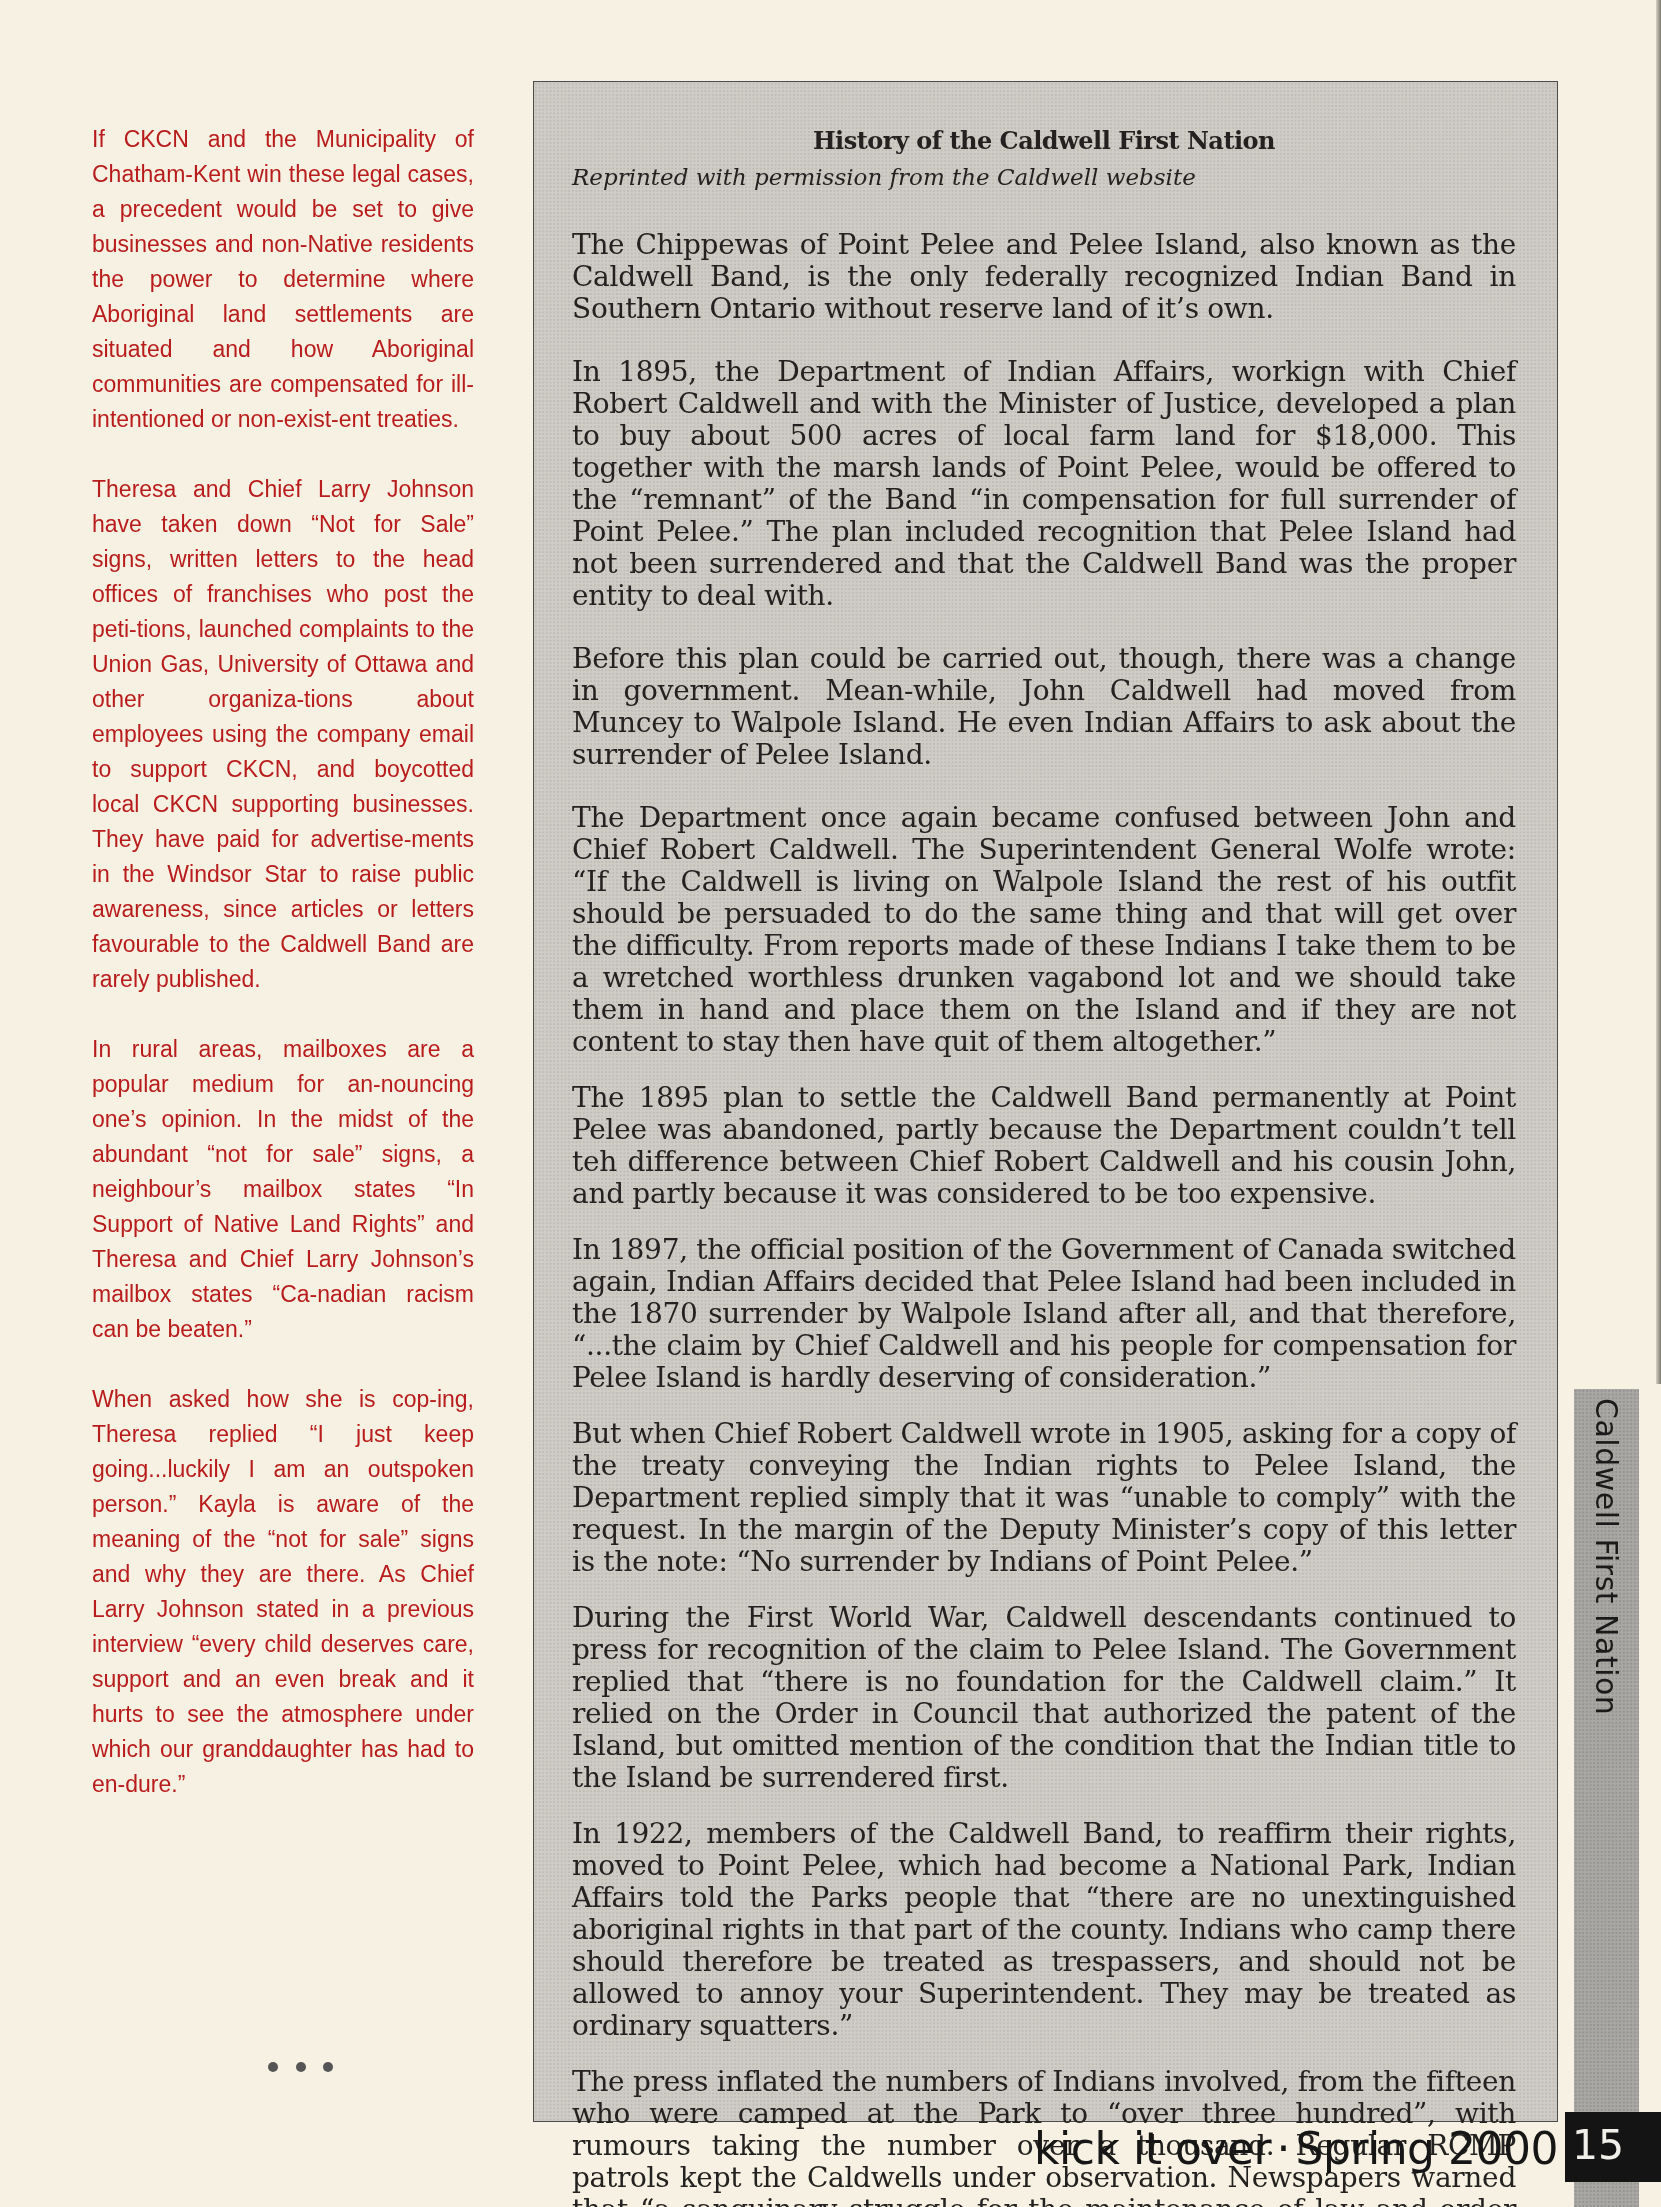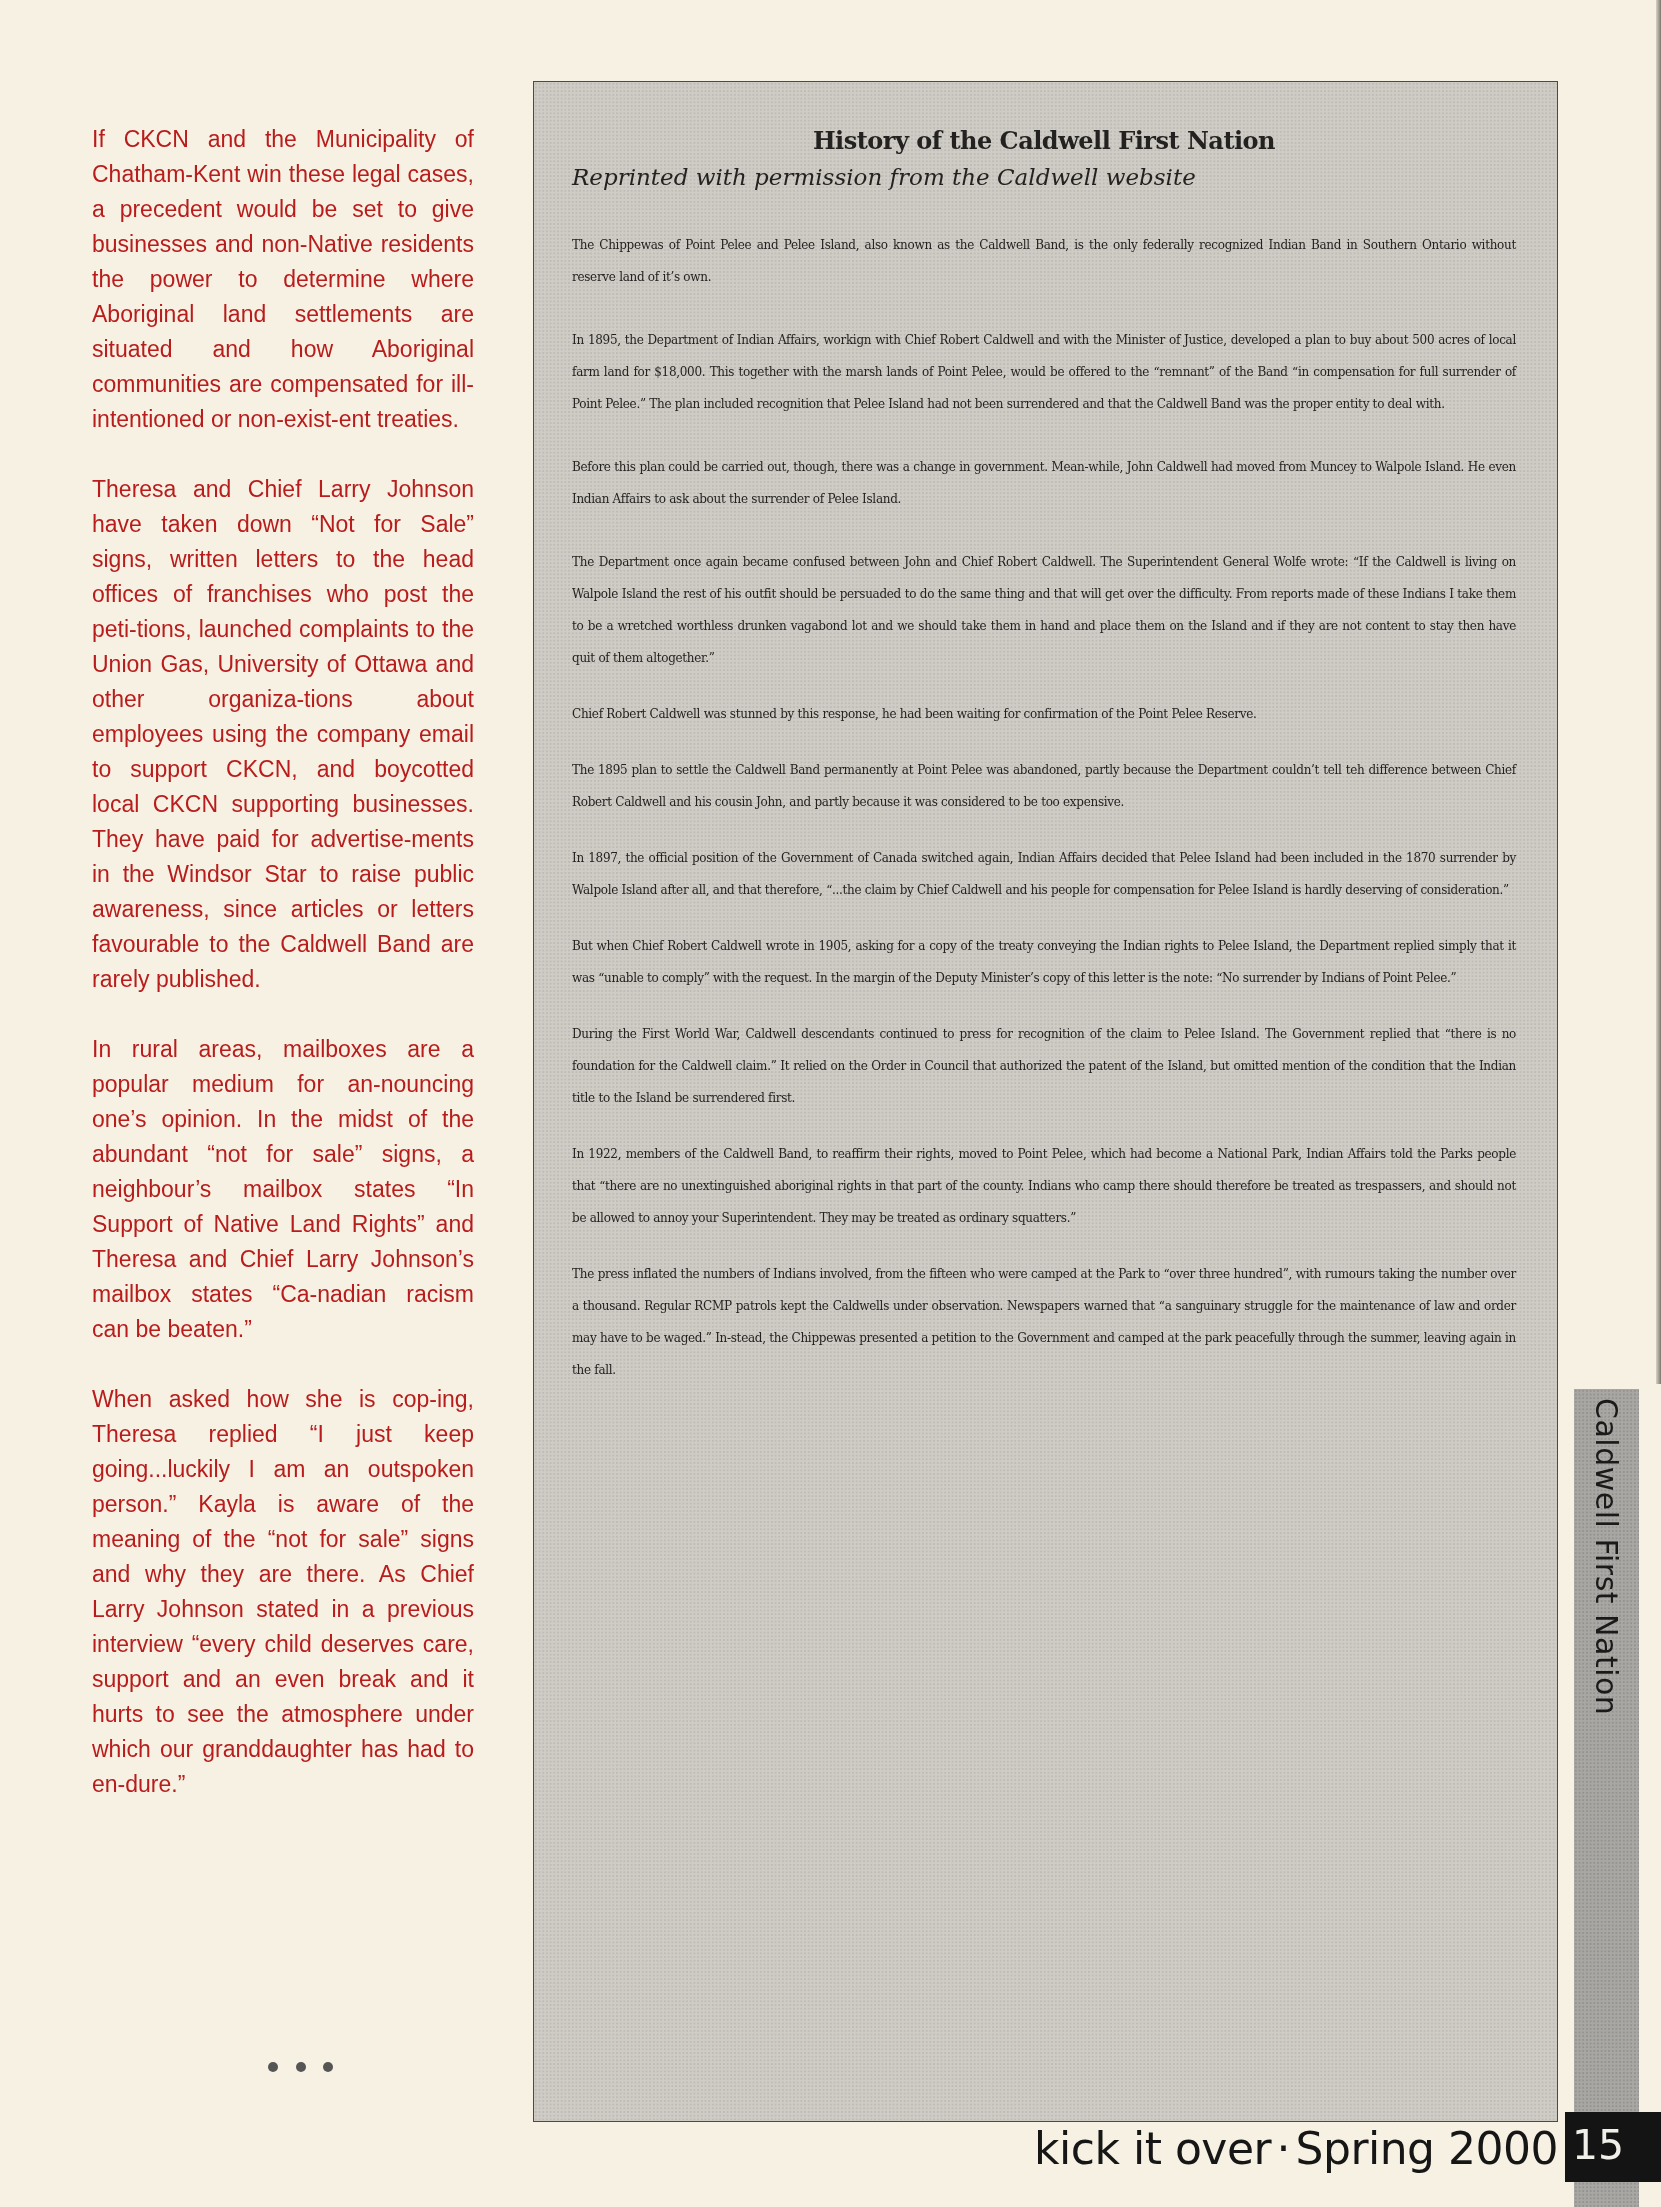--- a/index.html
+++ b/index.html
@@ -48,21 +48,21 @@
     font-family: "DejaVu Serif", serif;
   }
   .box-subtitle {
     text-align: left; font-style: italic; font-size: 23px; line-height: 33px;
     margin: 3.7px 0 0 0;
     font-family: "DejaVu Serif", serif;
   }
   .box-paras { margin-top: 35px; }
   .box-paras p {
     margin: 0 0 24px 0;
-    font-size: 12px; line-height: 32px;
+    font-size: 28px; line-height: 32px;
     text-align: justify; letter-spacing: -0.3px;
     font-family: "DejaVu Serif", serif;
   }
   .box-paras p.gap-lg { margin-bottom: 31px; }
 
   
   .section-tab {
     position: absolute; left: 1574px; top: 1389px; width: 65px; height: 819px;
     background: #a9a7a3;
     background-image: radial-gradient(rgba(0,0,0,0.12) 0.9px, transparent 1.1px);
@@ -113,21 +113,20 @@
 
 <div class="sidebar-box">
   <div class="box-inner" style="width:944px;">
     <h2 class="box-title">History of the Caldwell First Nation</h2>
     <div class="box-subtitle">Reprinted with permission from the Caldwell website</div>
     <div class="box-paras">
       <p class="gap-lg">The Chippewas of Point Pelee and Pelee Island, also known as the Caldwell Band, is the only federally recognized Indian Band in Southern Ontario without reserve land of it’s own.</p>
       <p class="gap-lg">In 1895, the Department of Indian Affairs, workign with Chief Robert Caldwell and with the Minister of Justice, developed a plan to buy about 500 acres of local farm land for $18,000.  This together with the marsh lands of Point Pelee, would be offered to the “remnant” of the Band “in compensation for full surrender of Point Pelee.”  The plan included recognition that Pelee Island had not been surrendered and that the Caldwell Band was the proper entity to deal with.</p>
       <p class="gap-lg">Before this plan could be carried out, though, there was a change in government.  Mean-while, John Caldwell had moved from Muncey to Walpole Island.  He even Indian Affairs to ask about the surrender of Pelee Island.</p>
       <p>The Department once again became confused between John and Chief Robert Caldwell. The Superintendent General Wolfe wrote:  “If the Caldwell is living on Walpole Island the rest of his outfit should be persuaded to do the same thing and that will get over the difficulty.  From reports made of these Indians I take them to be a wretched worthless drunken vagabond lot and we should take them in hand and place them on the Island and if they are not content to stay then have quit of them altogether.”</p>
-      <p>Chief Robert Caldwell was stunned by this response, he had been waiting for confirmation of the Point Pelee Reserve.</p>
       <p>The 1895 plan to settle the Caldwell Band permanently at Point Pelee was abandoned, partly because the Department couldn’t tell teh difference between Chief Robert Caldwell and his cousin John, and partly because it was considered to be too expensive.</p>
       <p>In 1897, the official position of the Government of Canada switched again, Indian Affairs decided that Pelee Island had been included in the 1870 surrender by Walpole Island after all, and that therefore, “...the claim by Chief Caldwell and his people for compensation for Pelee Island is hardly deserving of consideration.”</p>
       <p>But when Chief Robert Caldwell wrote in 1905, asking for a copy of the treaty conveying the Indian rights to Pelee Island, the Department replied simply that it was “unable to comply” with the request.  In the margin of the Deputy Minister’s copy of this letter is the note:  “No surrender by Indians of Point Pelee.”</p>
       <p>During the First World War, Caldwell descendants continued to press for recognition of the claim to Pelee Island.  The Government replied that “there is no foundation for the Caldwell claim.”  It relied on the Order in Council that authorized the patent of the Island, but omitted mention of the condition that the Indian title to the Island be surrendered first.</p>
       <p>In 1922, members of the Caldwell Band, to reaffirm their rights, moved to Point Pelee, which had become a National Park, Indian Affairs told the Parks people that “there are no unextinguished aboriginal rights in that part of the county.  Indians who camp there should therefore be treated as trespassers, and should not be allowed to annoy your Superintendent.  They may be treated as ordinary squatters.”</p>
       <p>The press inflated the numbers of Indians involved, from the fifteen who were camped at the Park to “over three hundred”, with rumours taking the number over a thousand. Regular RCMP patrols kept the Caldwells under observation.  Newspapers warned that “a sanguinary struggle for the maintenance of law and order may have to be waged.”  In-stead, the Chippewas presented a petition to the Government and camped at the park peacefully through the summer, leaving again in the fall.</p>
     </div>
   </div>
 </div>
 

